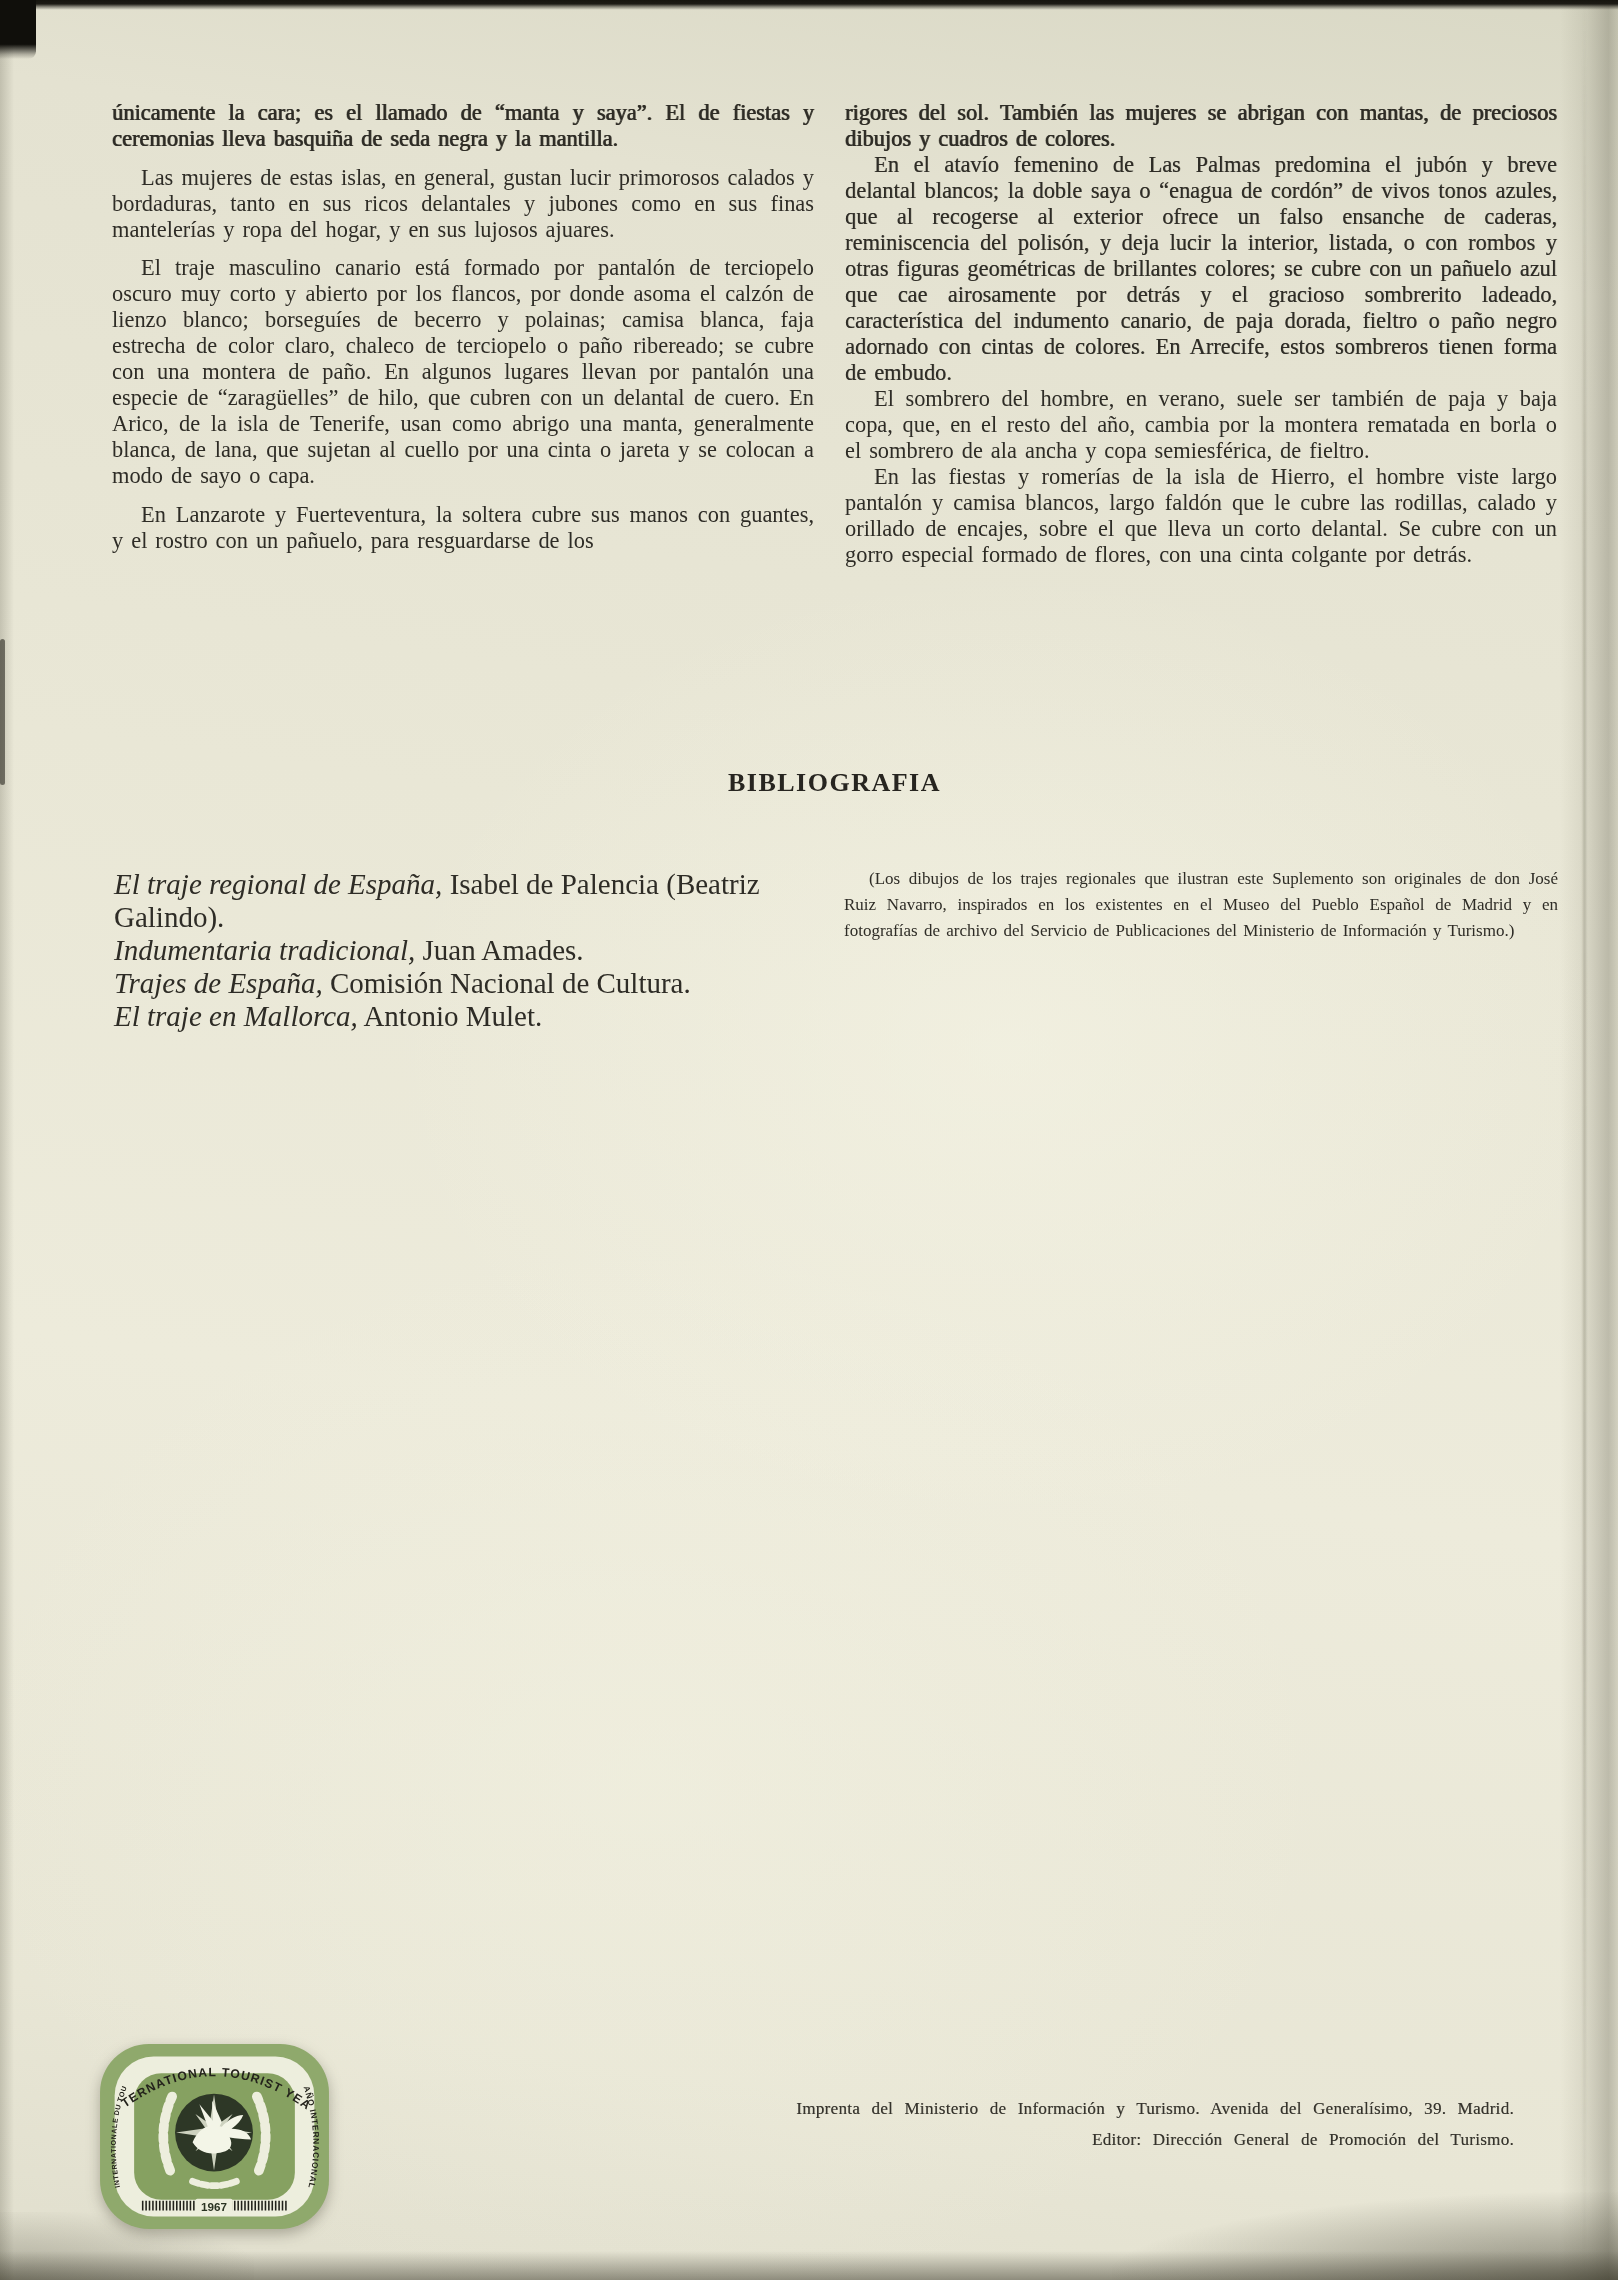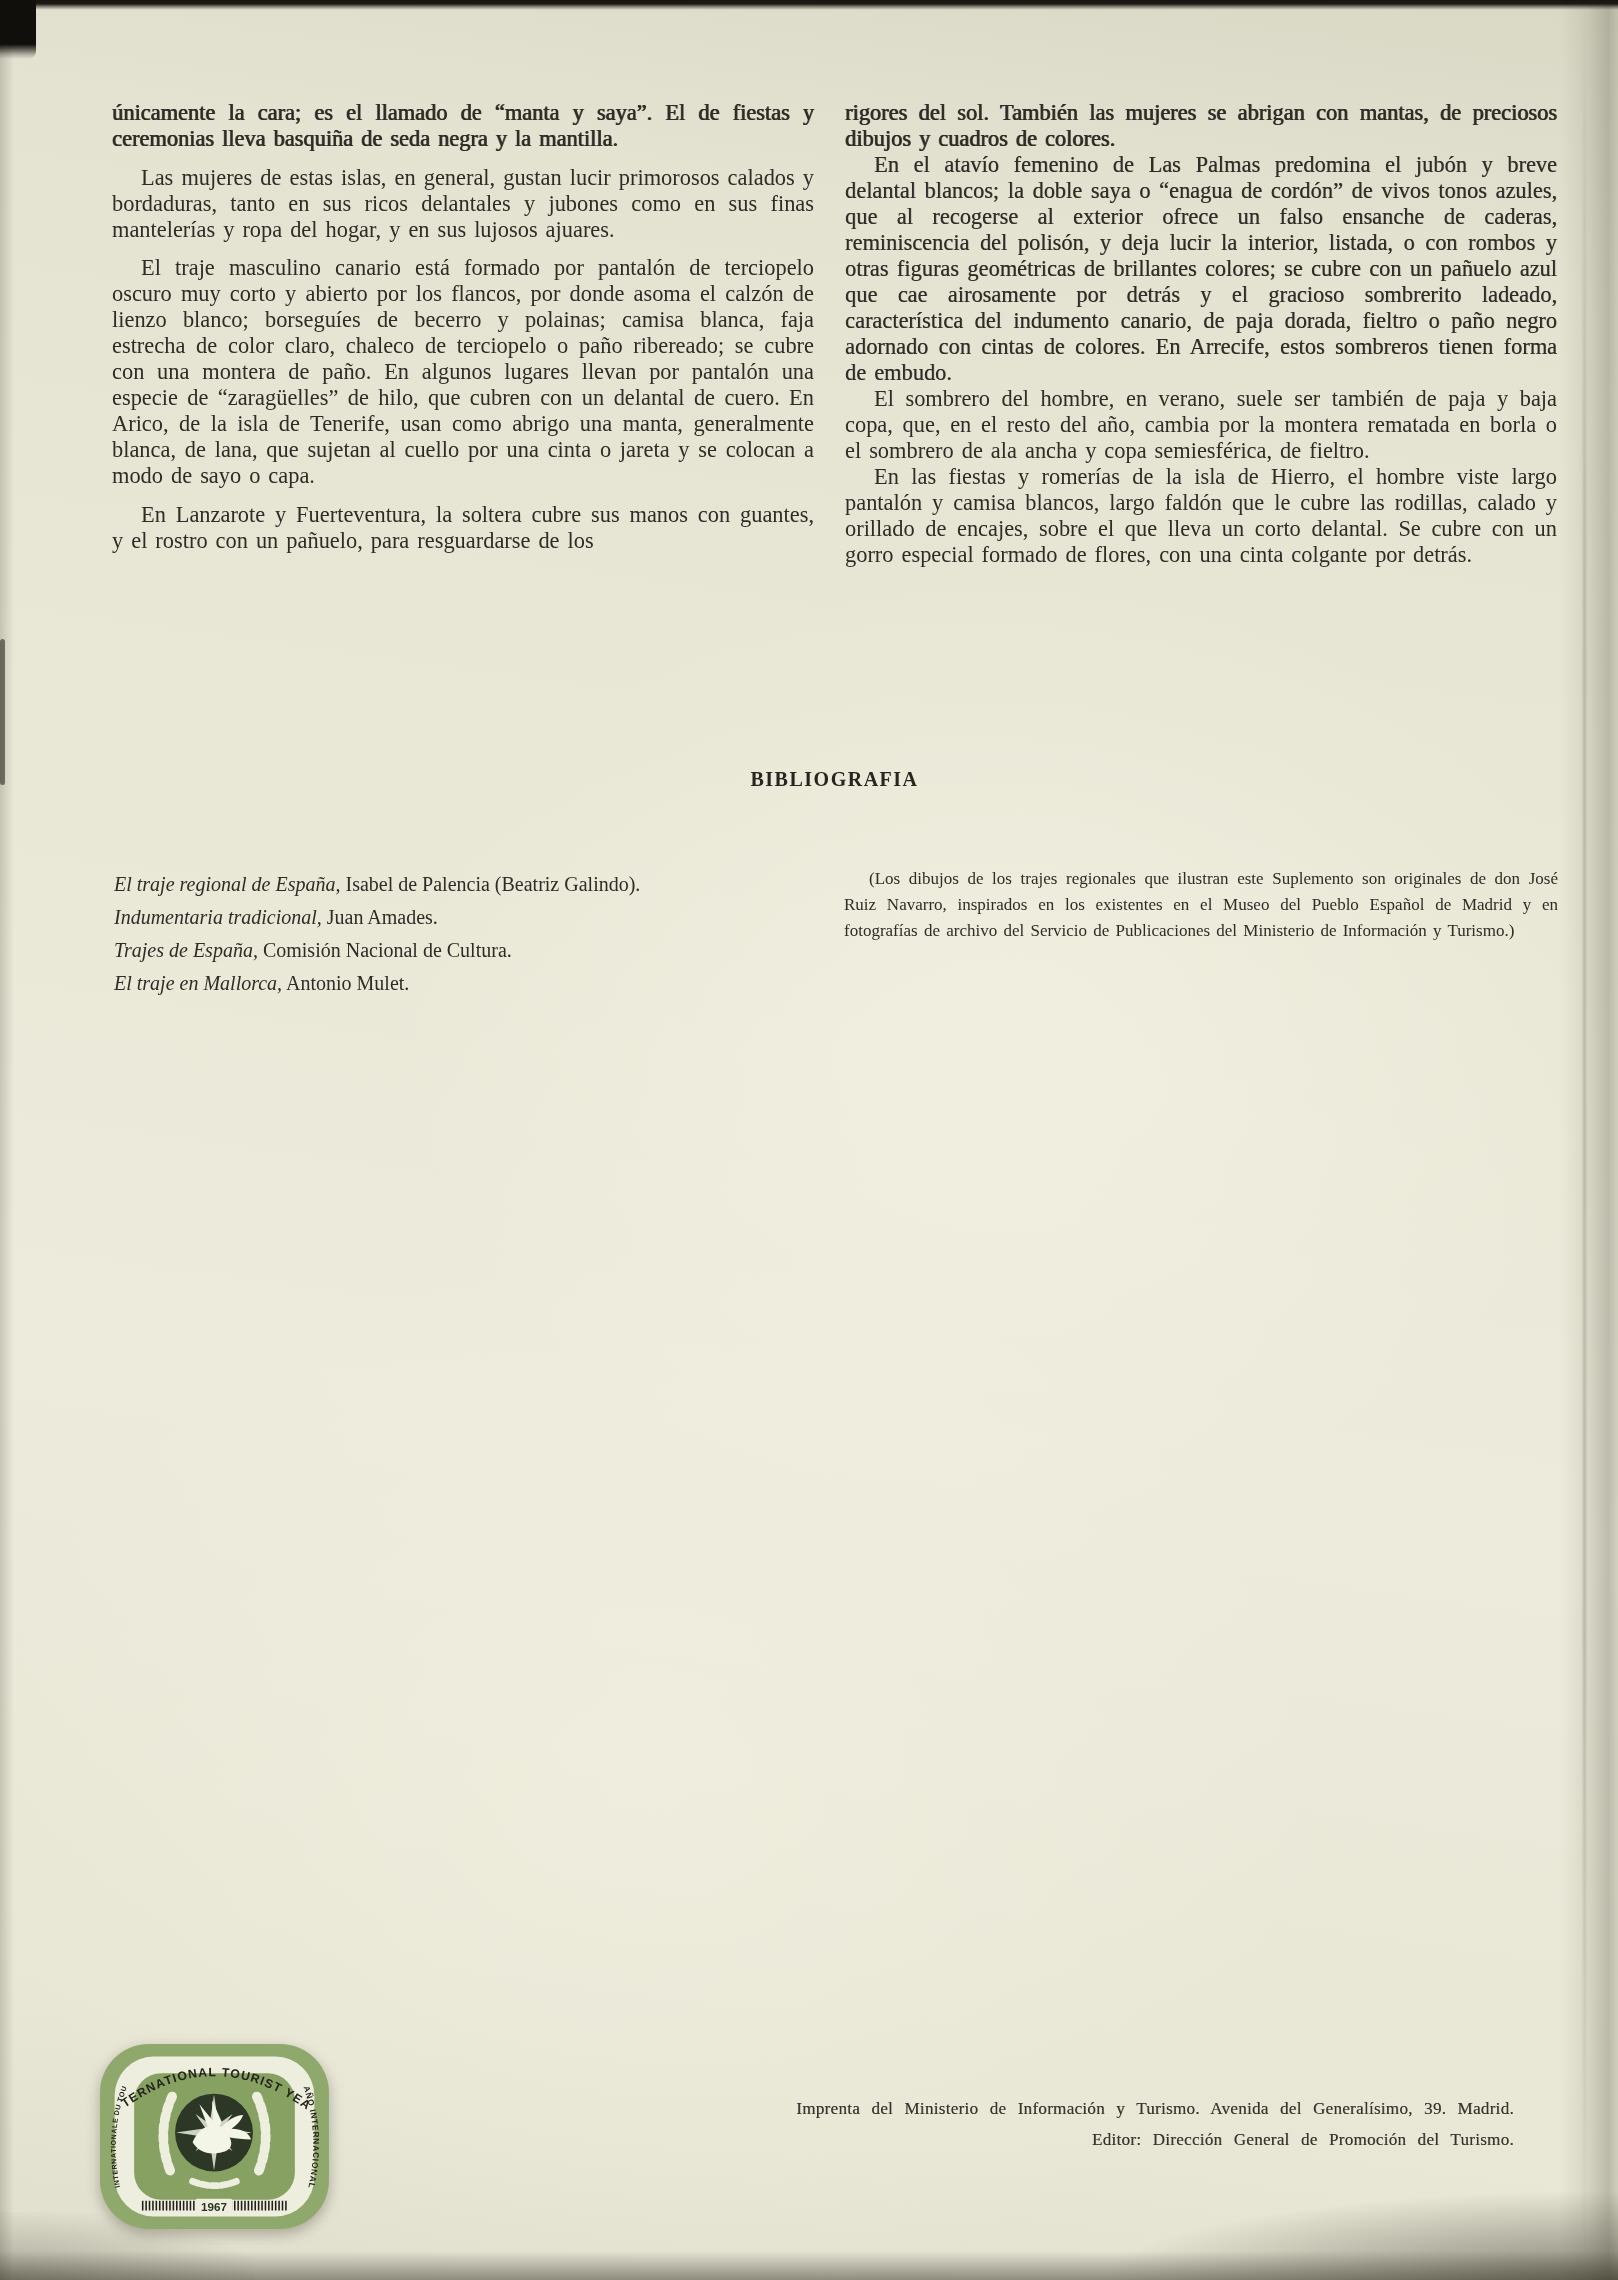--- a/index.html
+++ b/index.html
@@ -41,22 +41,22 @@
   .col{text-align:justify;font-size:22.4px;line-height:26px;word-spacing:2.4px;}
   .col-left{width:702px;}
   .col-right{width:712px;}
   .col p{margin:0;}
   .col-left p{margin-bottom:12.7px;}
   .indent{text-indent:29px;}
   .smudge{text-shadow:0.7px 0 0 rgba(42,40,32,.85), -0.4px 0.3px 0 rgba(42,40,32,.45);}
   .smudge-light{text-shadow:0.5px 0 0 rgba(42,40,32,.55);}
   
   .bib-heading{position:absolute;left:112px;top:768px;width:1445px;margin:0;
-    text-align:center;font-size:20px;font-weight:bold;letter-spacing:1.5px;color:#272520;}
-  .bib-list{position:absolute;left:114px;top:868px;width:722px;font-size:20px;line-height:33px;}
+    text-align:center;font-size:26px;font-weight:bold;letter-spacing:1.5px;color:#272520;}
+  .bib-list{position:absolute;left:114px;top:868px;width:722px;font-size:29px;line-height:33px;}
   .bib-title{font-style:italic;}
   .bib-note{position:absolute;left:844px;top:866px;width:714px;
     font-size:17px;line-height:26px;text-align:justify;text-indent:25px;word-spacing:2px;}
   
   .emblem{position:absolute;left:99px;top:2042px;width:231px;height:189px;
     filter:drop-shadow(0 5.9px 6.8px rgba(60,58,42,.35));}
   .imprint{position:absolute;right:105px;top:2093px;text-align:right;
     font-size:17px;line-height:31px;letter-spacing:0.3px;word-spacing:6.8px;color:#35332c;
     text-shadow:0.4px 0 0 rgba(53,51,44,.5);}
 </style>

